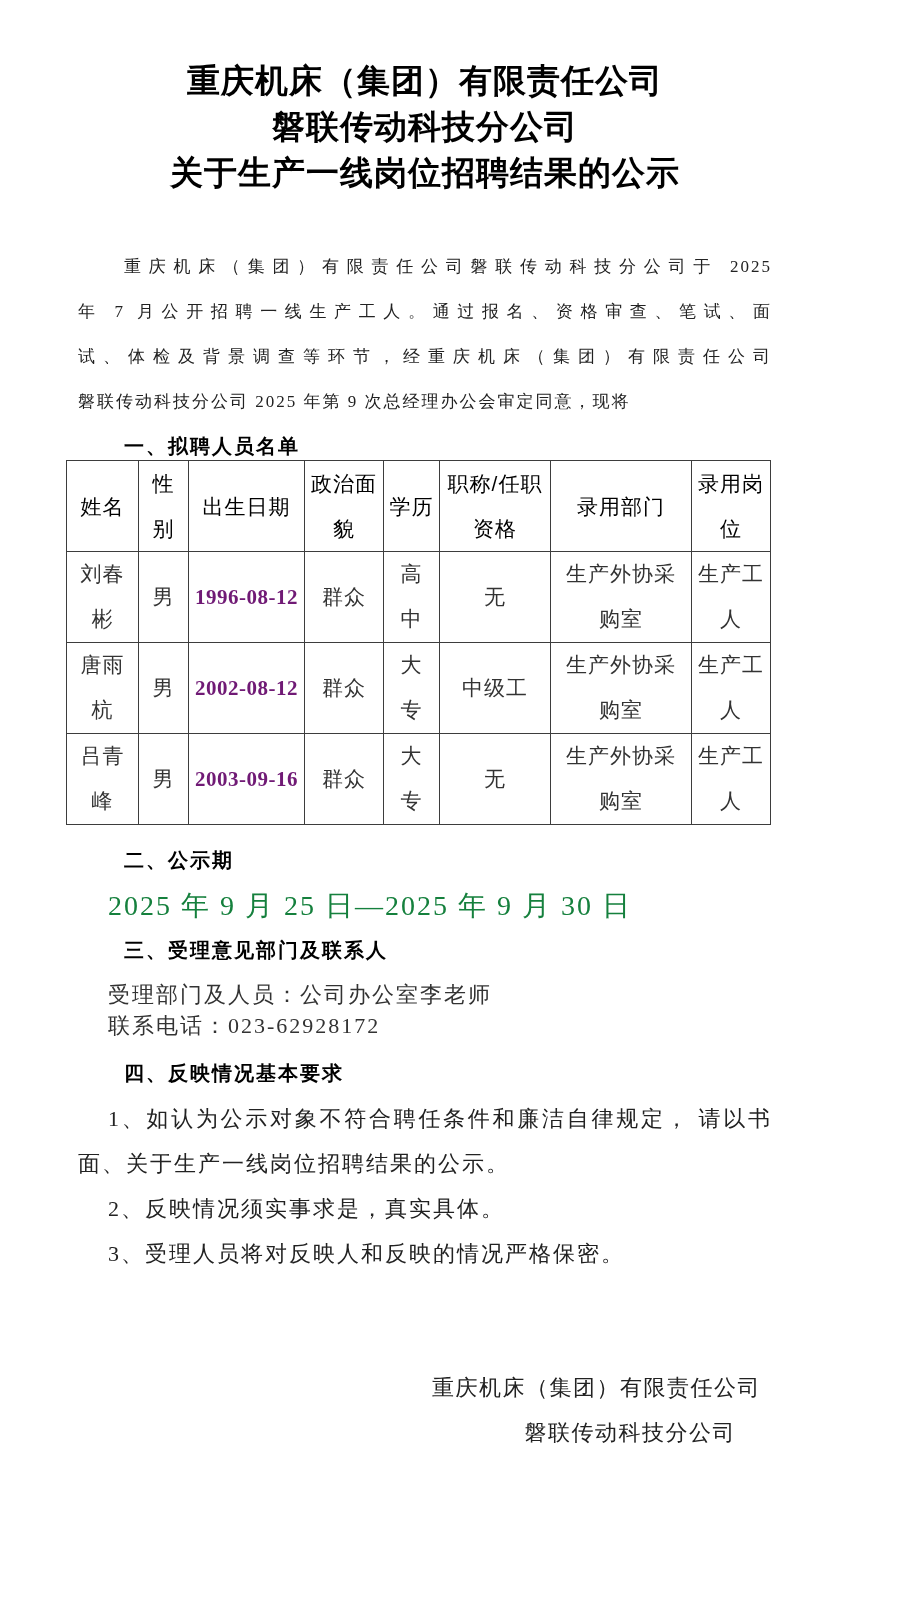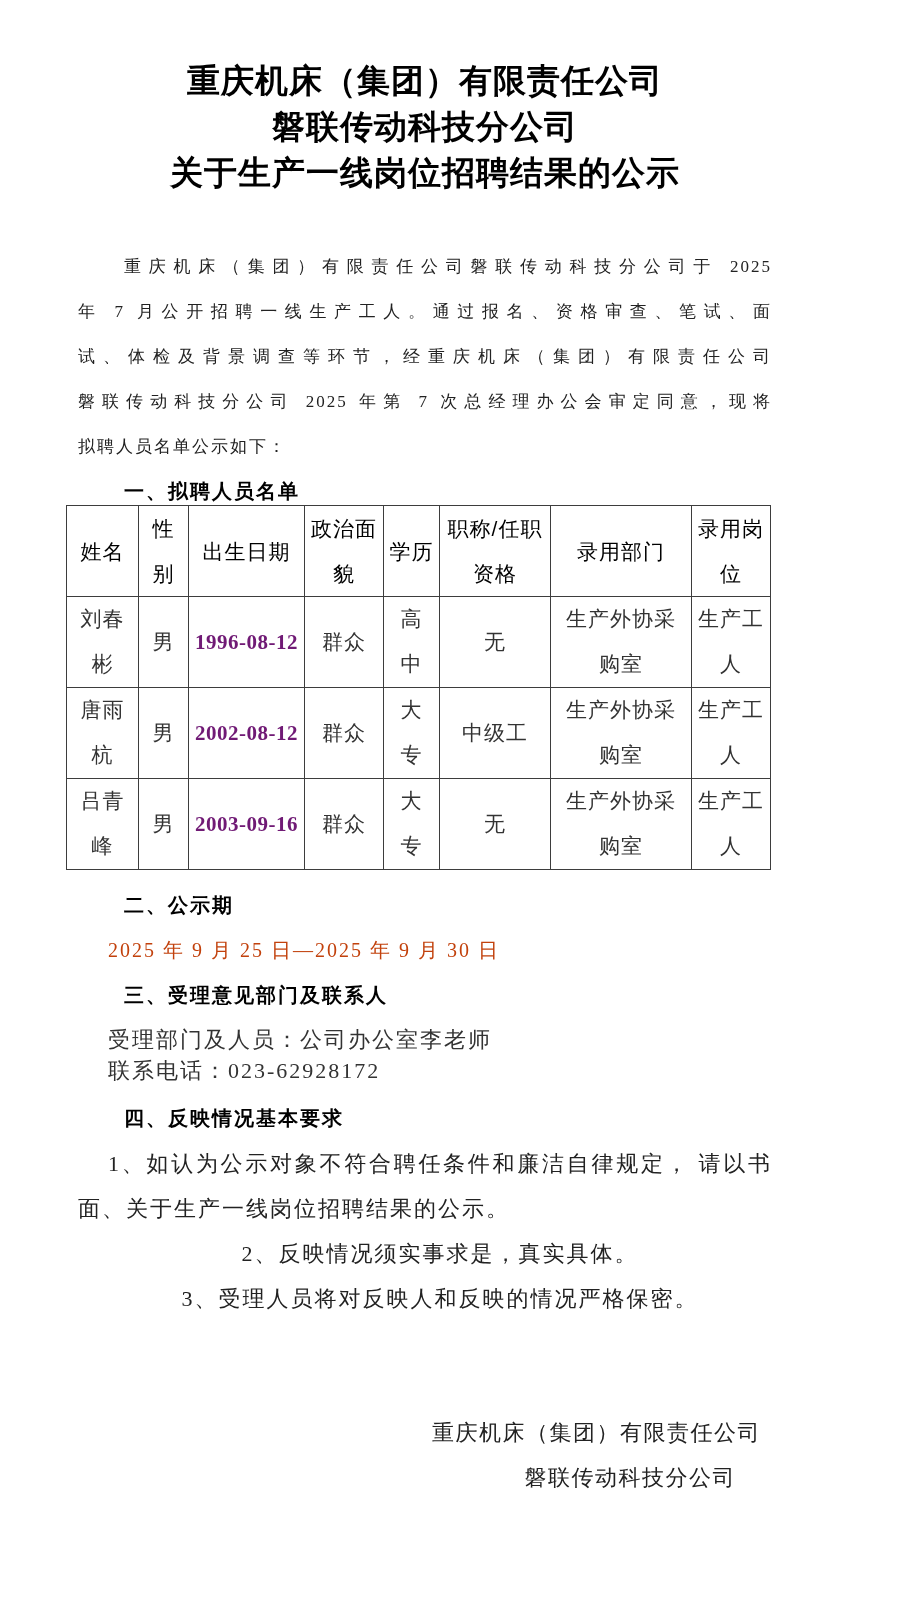--- a/index.html
+++ b/index.html
@@ -36,25 +36,25 @@
     font-size:21px;line-height:45px;letter-spacing:1px;color:#333;
   }
   table.roster tr{height:91px;}
   table.roster thead th{
     font-family:"Liberation Sans","DejaVu Sans",sans-serif;
     font-weight:500;color:#000;letter-spacing:1px;
   }
   table.roster td:nth-child(3){font-weight:600;color:#701a75;letter-spacing:0.5px;}
 
   
-  .date-line{font-size:20px;line-height:45px;letter-spacing:2px;padding-left:30px;color:#c2410c;}
+  .date-line{font-size:28px;line-height:45px;letter-spacing:2px;padding-left:30px;color:#15803d;}
   .contact{margin-top:6px;font-size:22px;line-height:31px;letter-spacing:2px;
            padding-left:30px;color:#333;}
   .points{font-size:22px;line-height:45px;letter-spacing:2px;color:#222;}
-  .point > div:first-child{text-indent:30px;text-align:center;}
+  .point > div:first-child{text-indent:30px;}
 
   
   .signature{margin-top:89px;font-size:22px;line-height:45px;letter-spacing:1.5px;
              text-align:right;color:#222;}
   .sig-1{padding-right:11px;}
   .sig-2{padding-right:36px;}
   .sig-3{padding-right:34px;}
 </style>
 </head>
 <body>
@@ -64,22 +64,21 @@
   <div class="title">
     <div>重庆机床（集团）有限责任公司</div>
     <div>磐联传动科技分公司</div>
     <div>关于生产一线岗位招聘结果的公示</div>
   </div>
 
   <div class="intro jlines">
     <div>重庆机床（集团）有限责任公司磐联传动科技分公司于 2025</div>
     <div>年 7 月公开招聘一线生产工人。通过报名、资格审查、笔试、面</div>
     <div>试、体检及背景调查等环节，经重庆机床（集团）有限责任公司</div>
-    <div>磐联传动科技分公司 2025 年第 7 次总经理办公会审定同意，现将</div>
-    <div>拟聘人员名单公示如下：</div>
+    <div>磐联传动科技分公司 2025 年第 9 次总经理办公会审定同意，现将</div>
   </div>
 
   <div class="h-sec">一、拟聘人员名单</div>
 
   <table class="roster">
     <colgroup>
       <col style="width:72px">
         <col style="width:50px">
         <col style="width:116px">
         <col style="width:79px">

